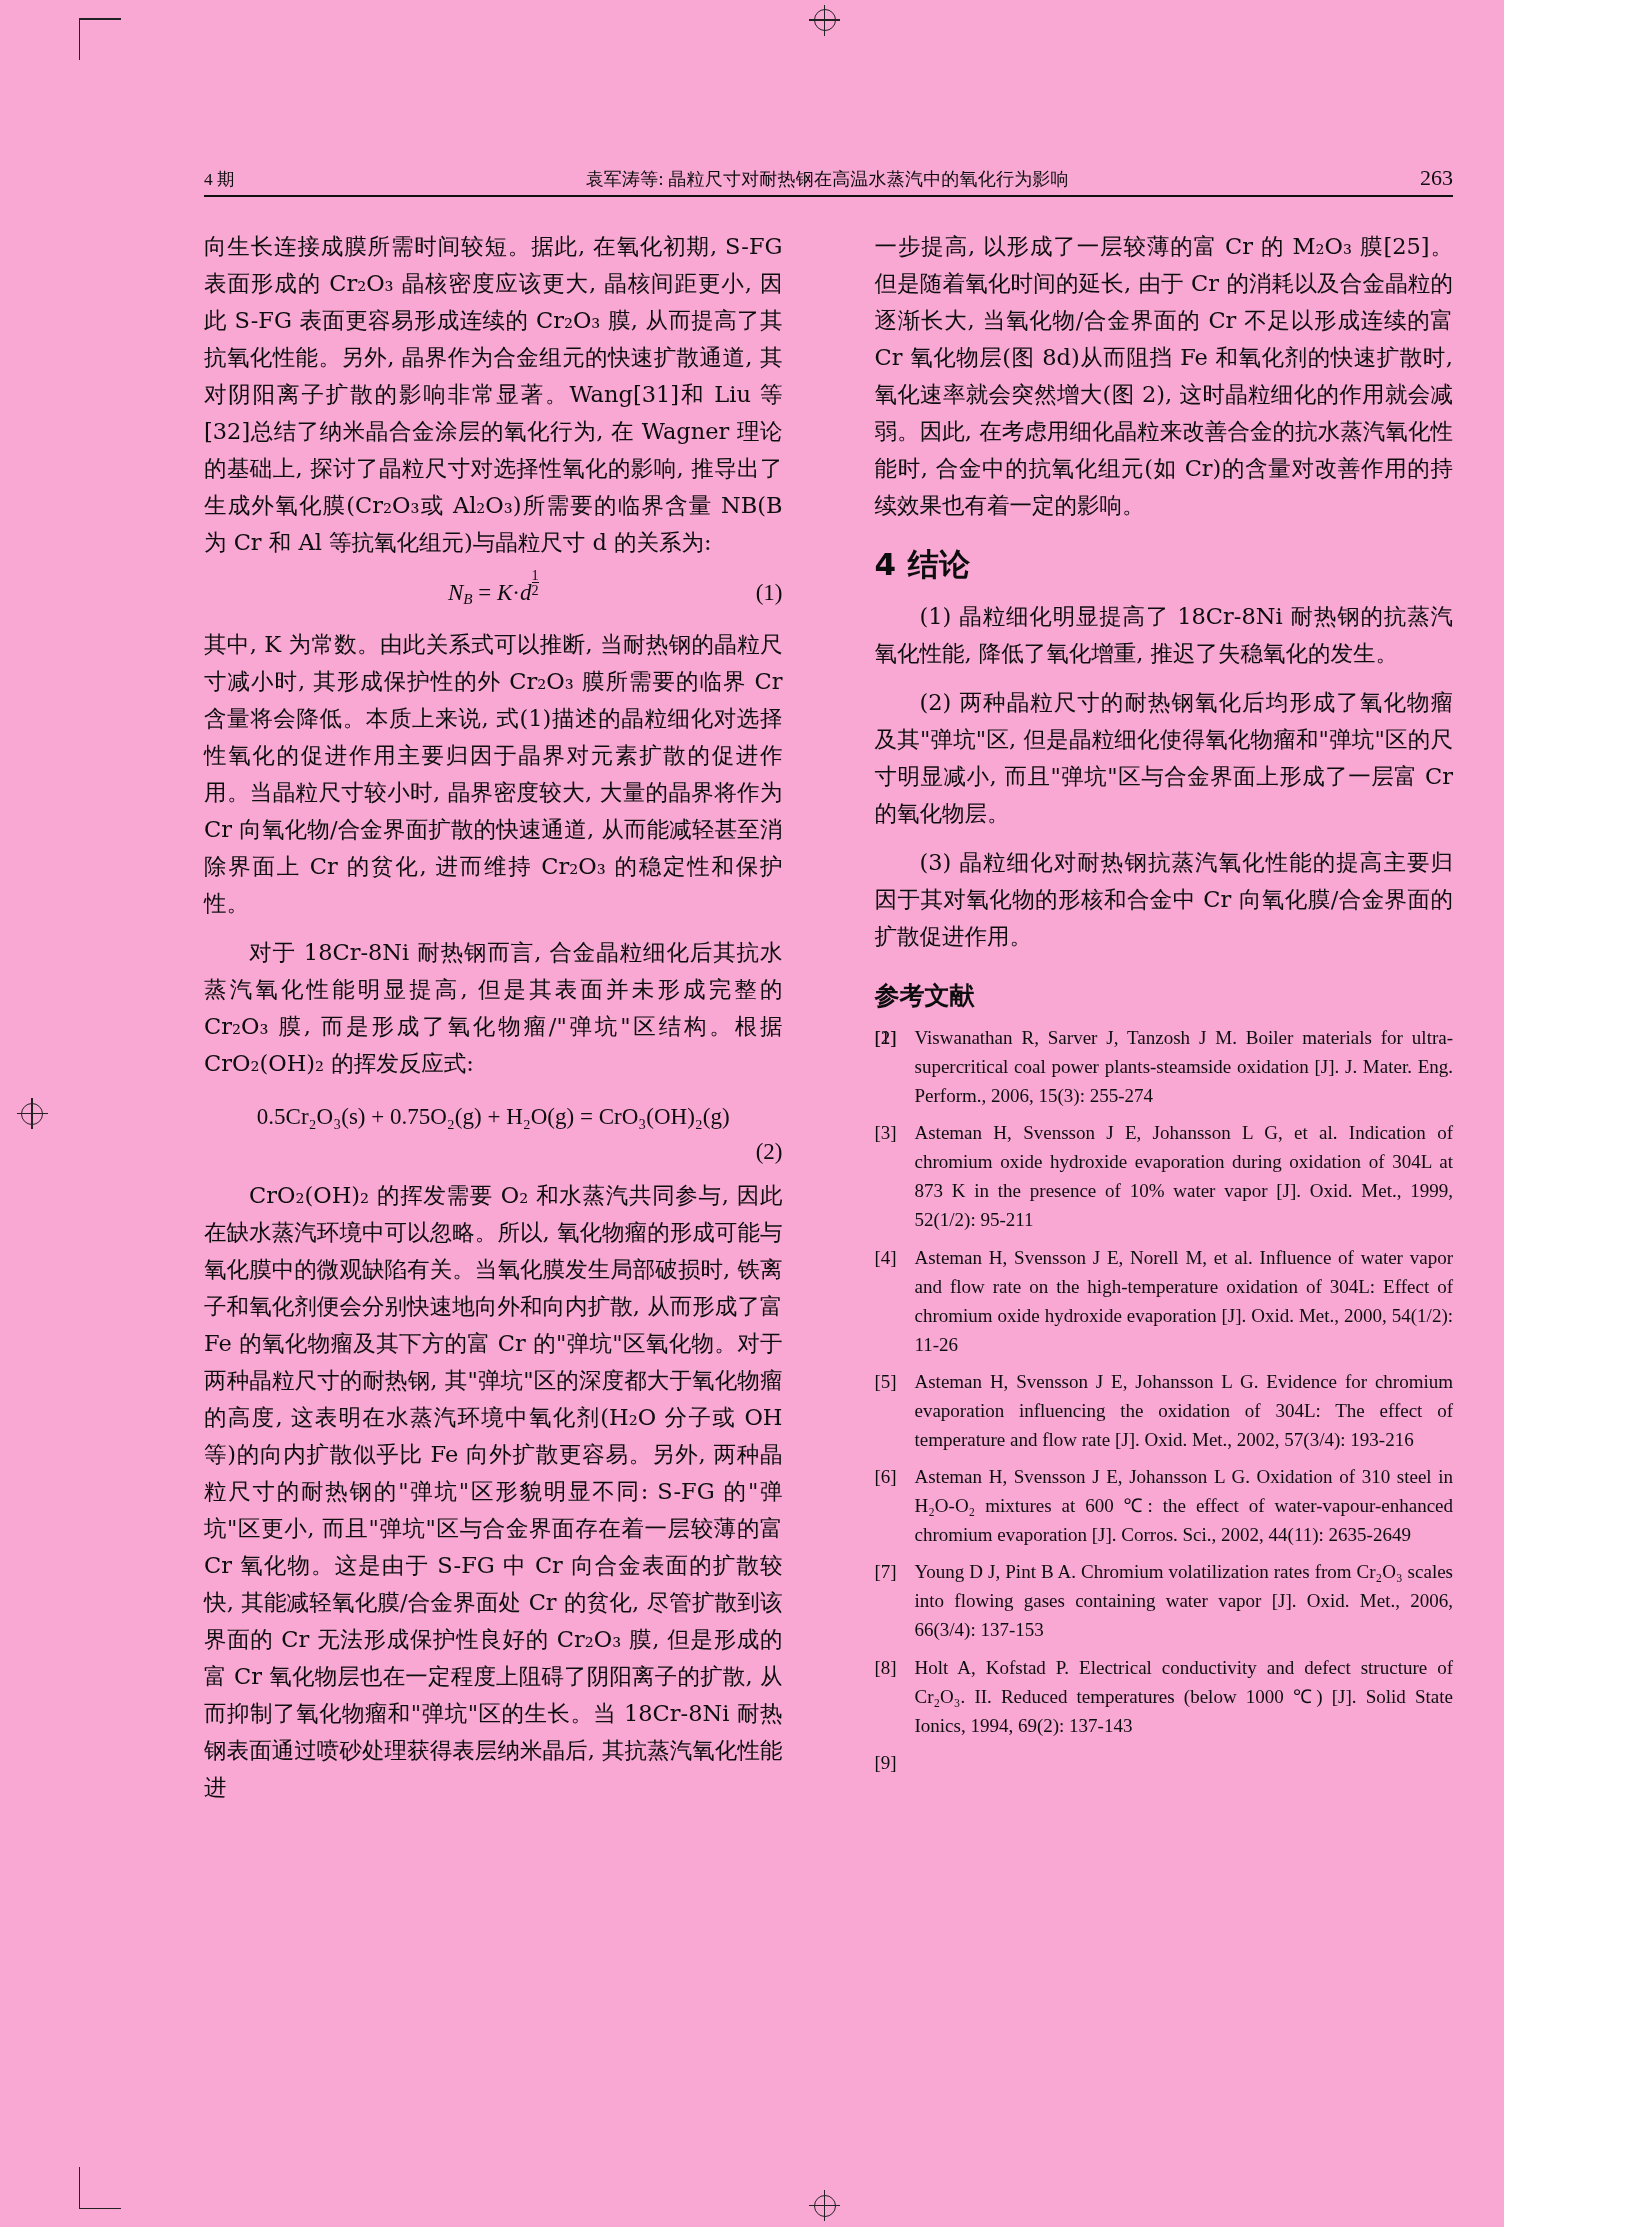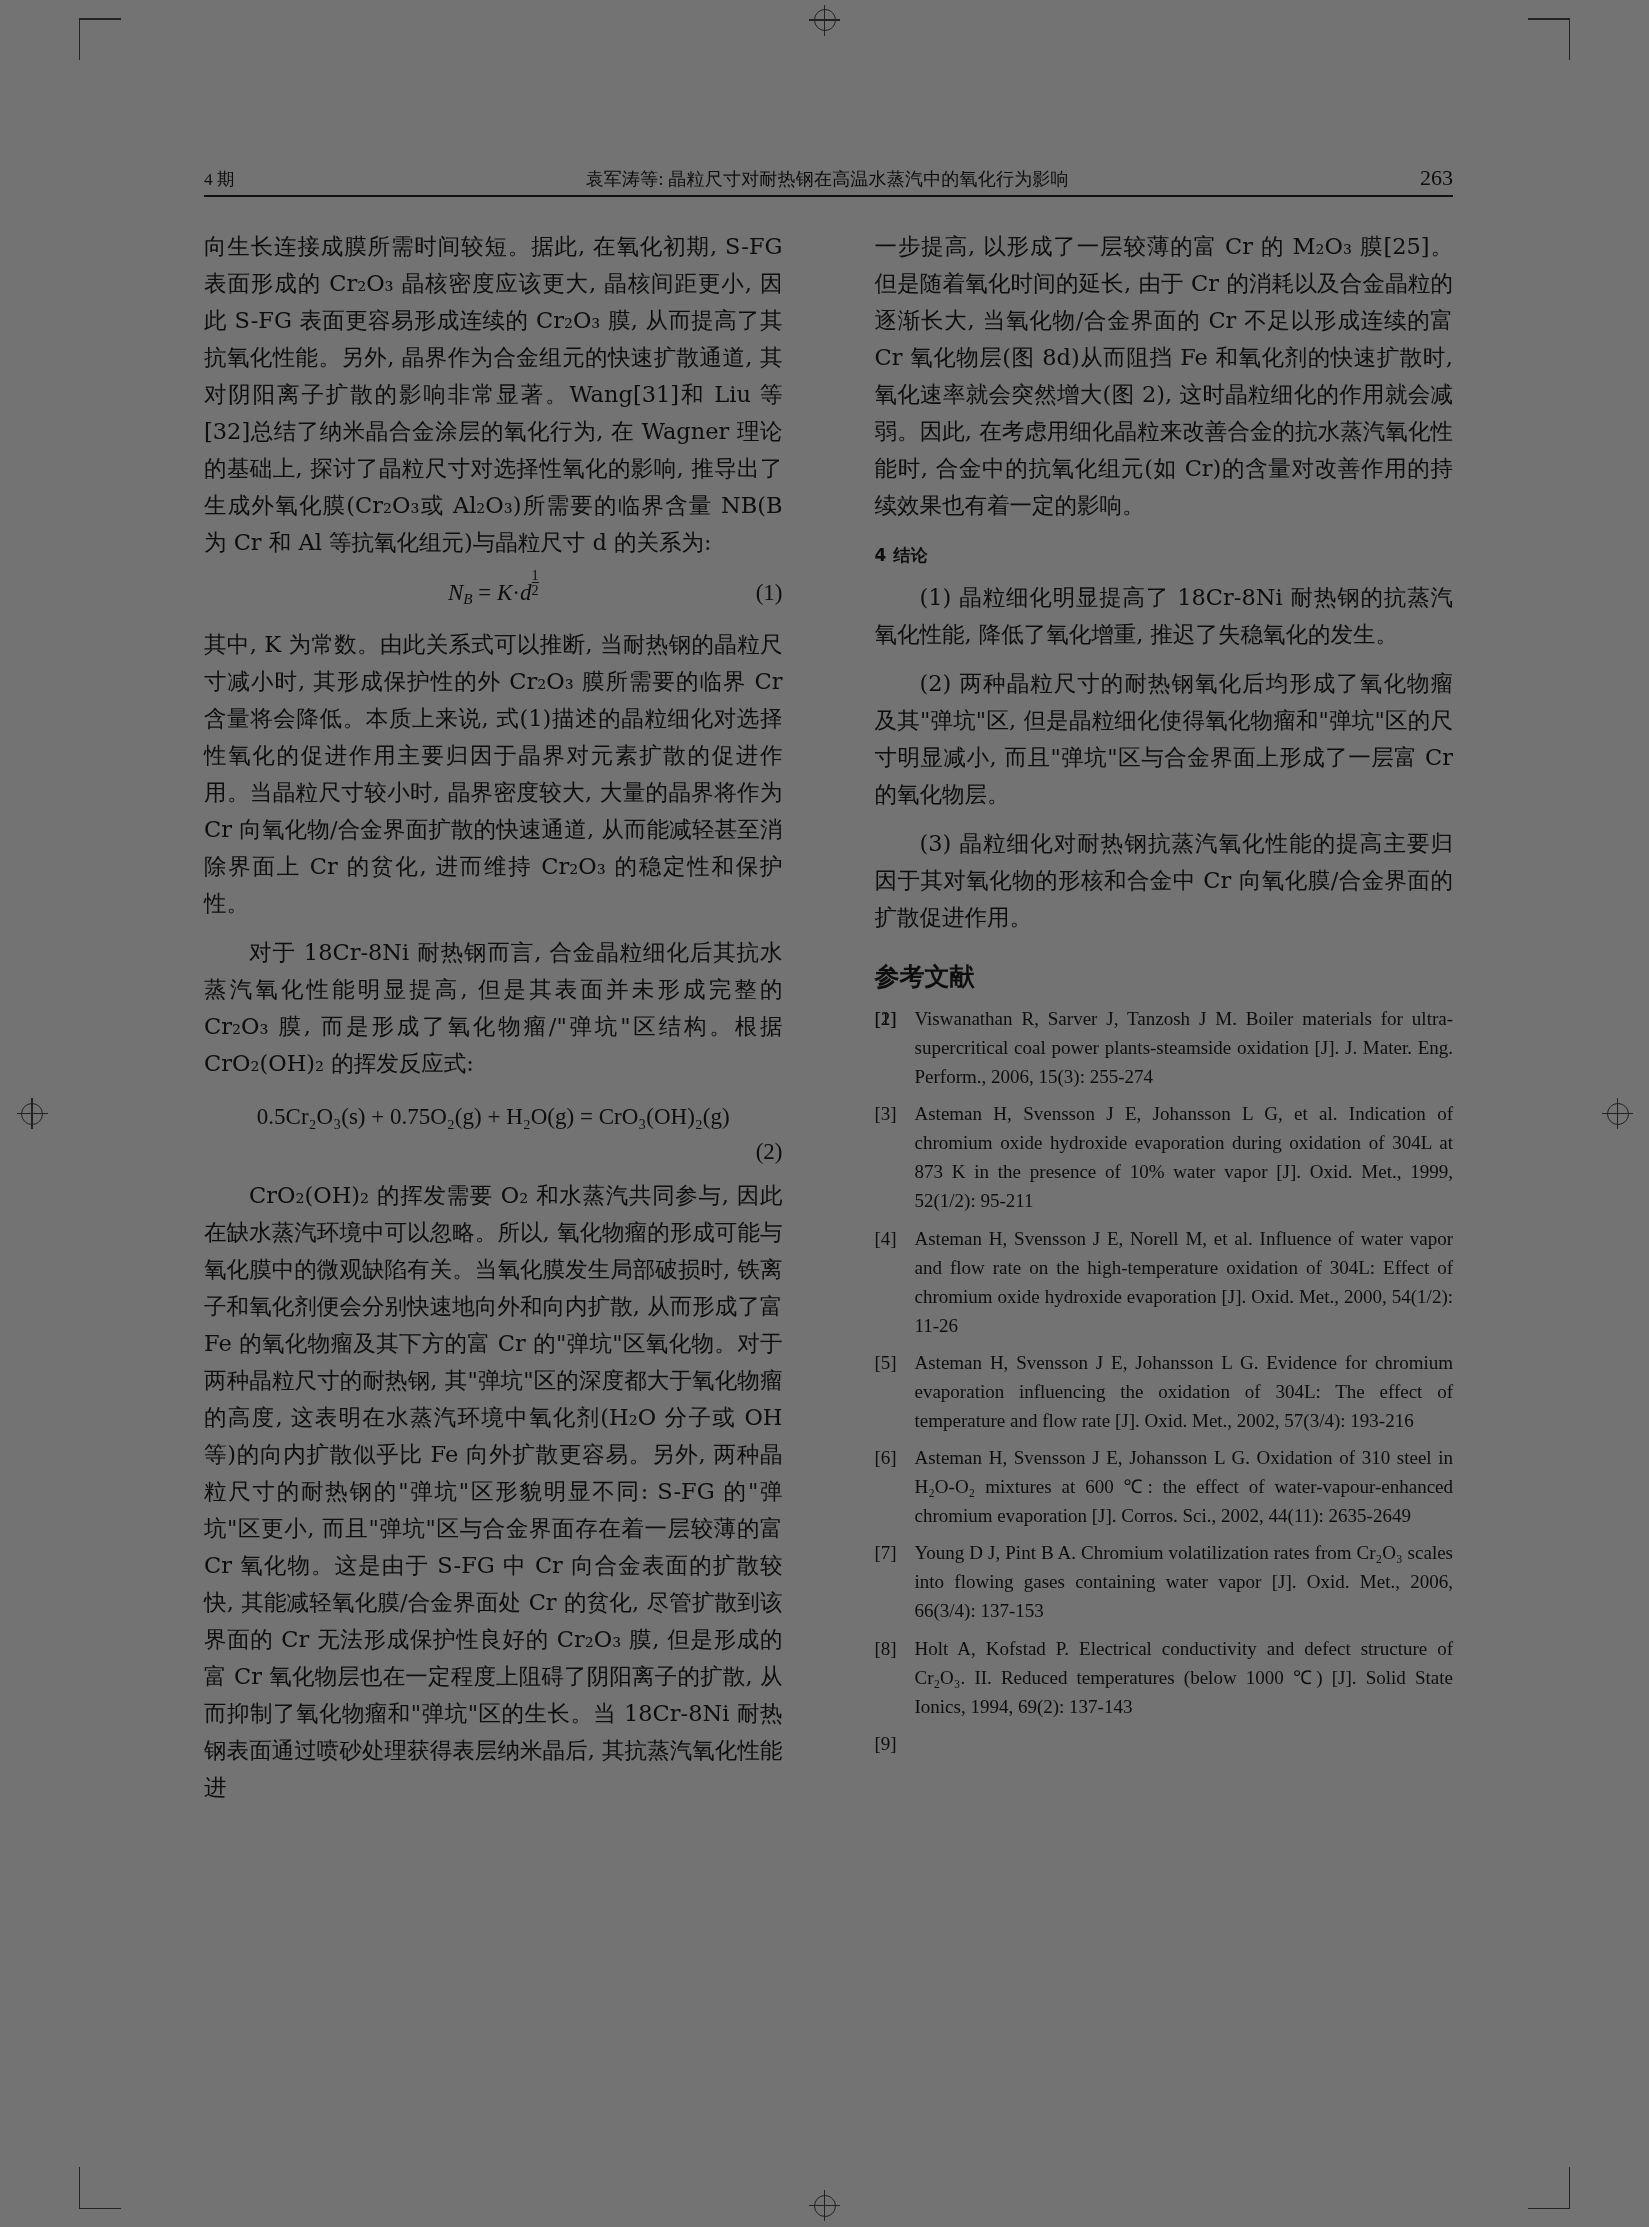--- a/index.html
+++ b/index.html
@@ -2,23 +2,23 @@
 <html style="font-size:14.7px"><head>
 <meta charset="utf-8">
 <style>
   html, body {
     margin: 0;
     padding: 0;
     background: #ffffff;
   }
   .page {
     position: relative;
-    width: 1649px;
+    width: 1504px;
     height: 2228px;
-    background: #737373;
+    background: #f9a8d4;
     font-family: "Liberation Serif", serif;
     color: #0d0d0d;
     overflow: hidden;
   }
 
   
   .reg {
     position: absolute;
     width: 31px;
     height: 31px;
@@ -149,21 +149,21 @@
     text-align: center;
     font-family: "Liberation Serif", serif;
   }
   .eqnum-right {
     text-align: right;
     font-size: 23px;
     margin: 0 0 7.3px 0;
   }
 
   h2.sec {
-    font-size: 17px;
+    font-size: 31px;
     margin: 20px 0 9.2px 0;
     font-weight: bold;
     font-family: "DejaVu Sans", sans-serif;
     letter-spacing: 0.5px;
   }
   h2.refhead {
     font-size: 25px;
     margin: 24px 0 11px 0;
     font-weight: bold;
     font-family: "DejaVu Sans", sans-serif;

